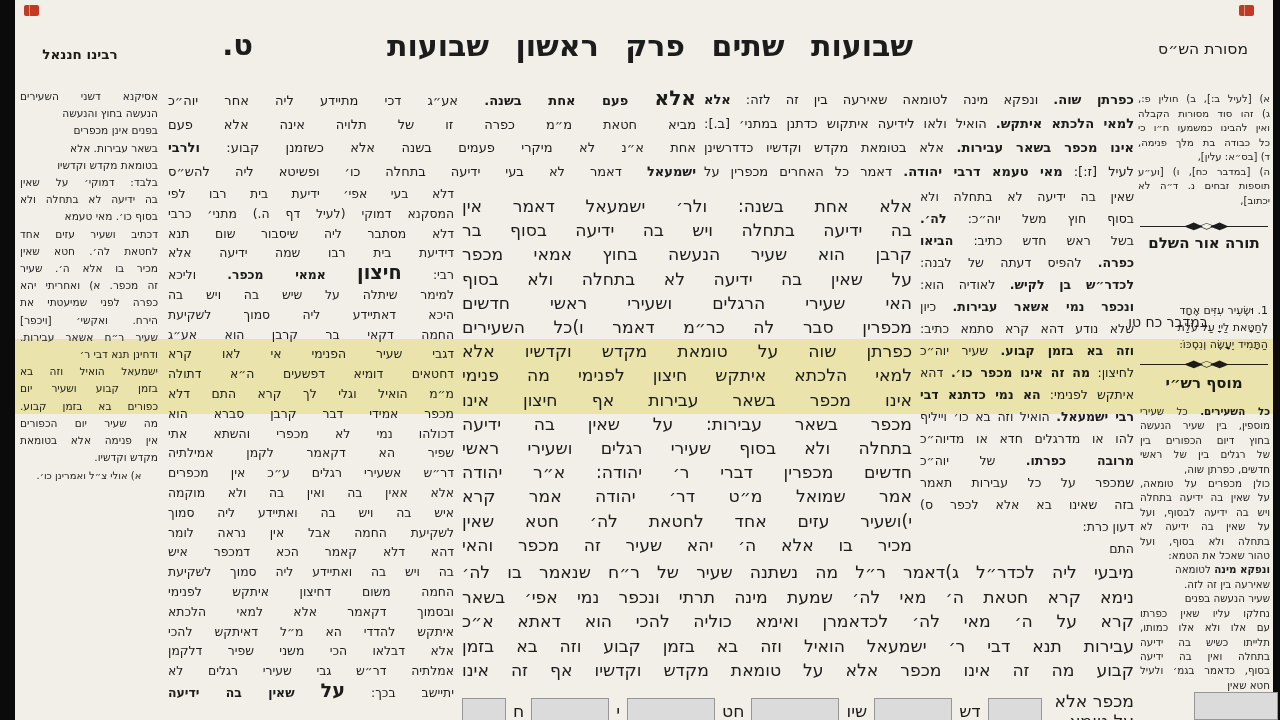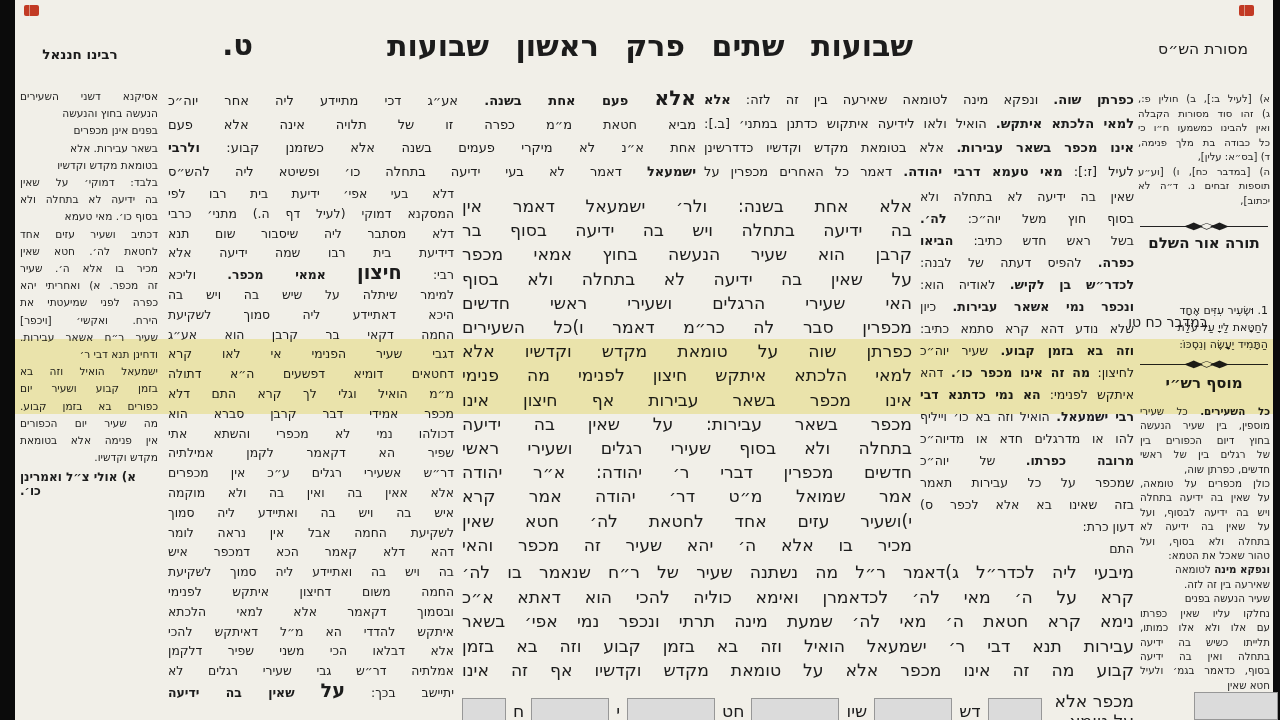--- a/index.html
+++ b/index.html
@@ -17,21 +17,21 @@
            background-image:linear-gradient(90deg,#c23a24 30%,#e8dccd 34%,#c23a24 40%);}
   #redmark-l{left:24px;top:5px;}
   #redmark-r{left:1239px;top:5px;}
   
   #masoret-title{left:1134px;top:40px;width:138px;font-size:15.5px;font-weight:400;text-align:center;}
   #chapter-title{left:330px;top:28px;width:640px;font-size:30px;font-weight:700;text-align:center;word-spacing:16px;}
   #daf-number{left:193px;top:28px;width:60px;font-size:29px;font-weight:700;text-align:right;}
   #rc-title{left:22px;top:46px;width:116px;font-size:13.5px;font-weight:700;text-align:center;}
   
   #rc-col{left:20px;top:88px;width:138px;font-size:10.6px;line-height:17.2px;}
-  #rc-footnote{left:20px;top:470px;width:138px;font-size:12px;text-align:left;font-weight:bold;}
+  #rc-footnote{left:20px;top:470px;width:138px;font-size:10px;text-align:center;}
   #tos-top{left:168px;top:88px;width:528px;font-size:13px;line-height:23.5px;}
   #tos-col{left:168px;top:184px;width:286px;font-size:12.4px;line-height:19.8px;}
   #gem-col{left:462px;top:194px;width:450px;font-size:17.2px;line-height:24.2px;}
   #gem-wide{left:462px;top:560px;width:672px;font-size:17.2px;line-height:24.5px;}
   #gem-last{left:462px;top:702px;width:672px;height:18px;font-size:17.2px;
             display:flex;align-items:center;gap:7px;}
   #gem-last .gbox{flex:none;height:22px;background:#dbdbdb;border:1px solid #979797;margin-top:-2px;}
   #rashi-top{left:704px;top:88px;width:430px;font-size:13px;line-height:24px;}
   #rashi-col{left:920px;top:186px;width:214px;font-size:12.5px;line-height:22px;}
   
@@ -140,22 +140,22 @@
       <div class="line">אינו מכפר בשאר עבירות אף חיצון אינו</div>
       <div class="line">מכפר בשאר עבירות: על שאין בה ידיעה</div>
       <div class="line">בתחלה ולא בסוף שעירי רגלים ושעירי ראשי</div>
       <div class="line">חדשים מכפרין דברי ר׳ יהודה: א״ר יהודה</div>
       <div class="line">אמר שמואל מ״ט דר׳ יהודה אמר קרא</div>
       <div class="line">י)ושעיר עזים אחד לחטאת לה׳ חטא שאין</div>
       <div class="line">מכיר בו אלא ה׳ יהא שעיר זה מכפר והאי</div>
     </div>
   <div id="gem-wide" class="abs">
       <div class="line">מיבעי ליה לכדר״ל ג)דאמר ר״ל מה נשתנה שעיר של ר״ח שנאמר בו לה׳</div>
+      <div class="line">נימא קרא חטאת ה׳ מאי לה׳ שמעת מינה תרתי ונכפר נמי אפי׳ בשאר</div>
       <div class="line">קרא על ה׳ מאי לה׳ לכדאמרן ואימא כוליה להכי הוא דאתא א״כ</div>
-      <div class="line">נימא קרא חטאת ה׳ מאי לה׳ שמעת מינה תרתי ונכפר נמי אפי׳ בשאר</div>
       <div class="line">עבירות תנא דבי ר׳ ישמעאל הואיל וזה בא בזמן קבוע וזה בא בזמן</div>
       <div class="line">קבוע מה זה אינו מכפר אלא על טומאת מקדש וקדשיו אף זה אינו</div>
     </div>
   <div id="gem-last" class="abs">
       <span>מכפר אלא על טומא</span>
       <span class="gbox" style="width: 52px;"></span>
       <span>דש</span>
       <span class="gbox" style="width: 76px;"></span>
       <span>שיו</span>
       <span class="gbox" style="width: 86px;"></span>

